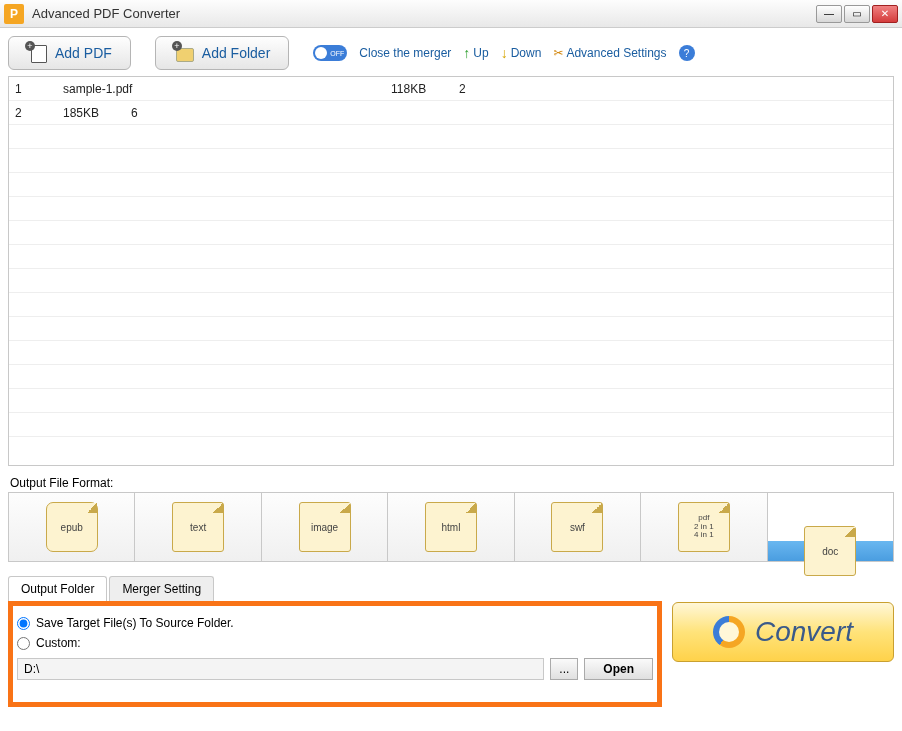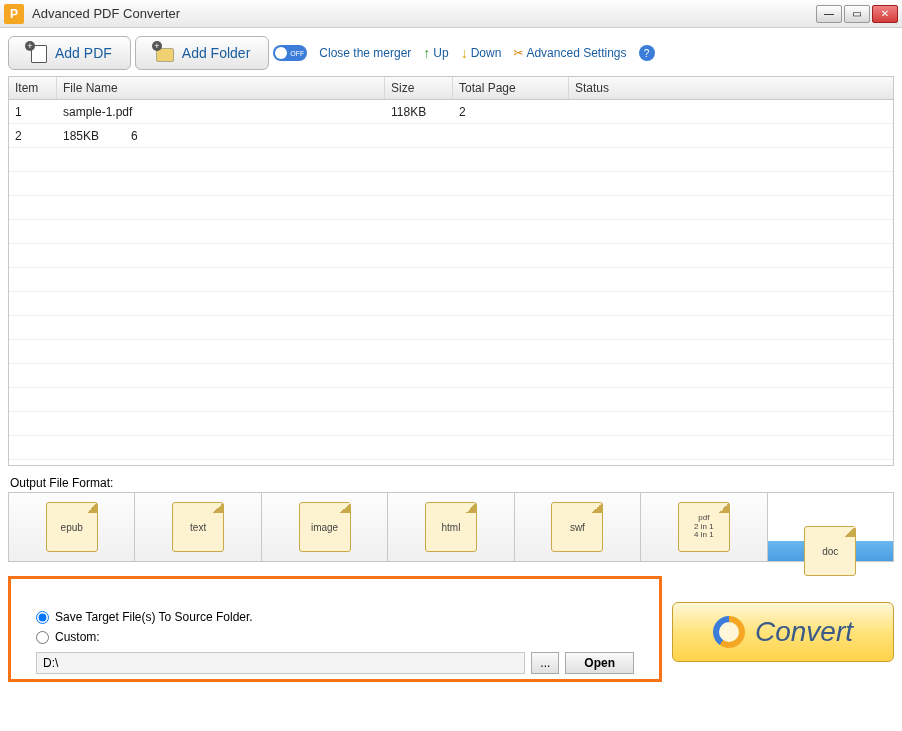--- a/index.html
+++ b/index.html
@@ -7,21 +7,21 @@
 
 .titlebar { height: 28px; background: linear-gradient(to bottom, #fdfdfd, #e8e8e8); border-bottom: 1px solid #ccc; display: flex; align-items: center; padding: 0 4px; }
 .titlebar .logo { width: 20px; height: 20px; background: #f5a623; border-radius: 2px; margin-right: 8px; display: flex; align-items: center; justify-content: center; color: #fff; font-weight: bold; font-size: 12px; }
 .titlebar .title { font-size: 13px; color: #333; }
 .titlebar .spacer { flex: 1; }
 .winbtn { width: 26px; height: 18px; border: 1px solid #999; background: linear-gradient(to bottom,#fff,#d8d8d8); margin-left: 2px; display: flex; align-items: center; justify-content: center; font-size: 10px; cursor: pointer; border-radius: 2px; }
 .winbtn.close { background: linear-gradient(to bottom,#f08080,#d43c3c); color: #fff; border-color: #a02020; }
 
 .content { padding: 8px; }
 
-.toolbar { display: flex; align-items: center; gap: 4px; margin-bottom: 6px; }
+.toolbar { display: flex; align-items: center; gap: 24px; margin-bottom: 6px; }
 .tbtn { display: flex; align-items: center; gap: 8px; height: 34px; padding: 0 18px; border: 1px solid #b5b5b5; border-radius: 6px; background: linear-gradient(to bottom,#fefefe,#e6e6e6); cursor: pointer; font-size: 14px; color: #1a5da0; }
 .tbtn .ticon { width: 20px; height: 18px; position: relative; }
 .ticon.pdf::before { content:""; position:absolute; width:14px; height:16px; border:1px solid #555; background:#fff; left:4px; top:1px; border-radius:1px;}
 .ticon.pdf::after { content:"+"; position:absolute; left:-2px; top:-3px; width:10px; height:10px; background:#555; color:#fff; border-radius:50%; font-size:9px; text-align:center; line-height:10px;}
 .ticon.folder::before { content:""; position:absolute; width:16px; height:12px; background:#f0d070; border:1px solid #aa8; left:2px; top:4px; border-radius:2px;}
 .ticon.folder::after { content:"+"; position:absolute; left:-2px; top:-3px; width:10px; height:10px; background:#555; color:#fff; border-radius:50%; font-size:9px; text-align:center; line-height:10px;}
 .ticon.create::before { content:""; position:absolute; width:14px; height:16px; border:1px solid #555; background:#fff; left:4px; top:1px; border-radius:1px;}
 .ticon.create::after { content:"✎"; position:absolute; left:-2px; top:-2px; font-size:10px; color:#555;}
 
 .toolbar .right { flex:1; display:flex; align-items:center; gap:12px; font-size:12px; }
@@ -51,21 +51,21 @@
 .fcell.sel { background:linear-gradient(to bottom,#69b7f0,#4a9de0);margin-top:48px; }
 .ficon { width:52px; height:50px; border:1px solid #c9a94a; background:#fdf3d0; border-radius:3px; position:relative; display:flex; align-items:center; justify-content:center; font-size:10px; color:#444; }
 .ficon::before { content:""; position:absolute; top:0; right:0; width:10px; height:10px; background:linear-gradient(135deg,#fdf3d0 50%, #c9a94a 50%); }
 .ficon.small { font-size:8px; line-height:1.1; text-align:center; }
 
 .bottom { display:flex; margin-top:14px; gap:10px; align-items:flex-start; }
 .tabs-area { flex:1; }
 .tabs { display:flex; font-size:12px; }
 .tab { padding:5px 12px; border:1px solid #c8c8c8; border-bottom:none; background:#eee; cursor:pointer; border-radius:3px 3px 0 0; margin-right:2px;}
 .tab.active { background:#fff; }
-.tab-panel { border:3px solid #f97316; padding:25px; font-size:12px; height:106px; background:#fff;}
+.tab-panel { border:5px solid #f97316; padding:4px; font-size:12px; height:106px; background:#fff;}
 .radio-row { display:flex; align-items:center; gap:6px; margin:6px 0; }
 .radio-row input[type=radio]{ margin:0; }
 .path-row { display:flex; gap:6px; align-items:center; margin-top:8px;}
 .path-row input[type=text]{ flex:1; height:22px; border:1px solid #c8c8c8; background:#f4f4f4; padding:0 6px; font-size:12px;}
 .browse-btn, .open-btn { height:22px; border:1px solid #aaa; background:linear-gradient(to bottom,#fafafa,#e0e0e0); padding:0 8px; font-size:12px; cursor:pointer;}
 .open-btn { padding:0 18px;font-weight:bold; }
 
 .convert-btn { width:222px; height:60px; margin-top:26px; border:1px solid #c9a030; border-radius:6px; background:linear-gradient(to bottom,#fff7d8,#ffe37a,#ffd24a); display:flex; align-items:center; justify-content:center; gap:10px; cursor:pointer; font-size:28px; color:#3a5a8a; font-style:italic; font-weight:500;}
 .convert-ico { width:32px; height:32px; border-radius:50%; background: conic-gradient(#f5a623 0 60%, #3b7dd8 60% 100%); position:relative;}
 .convert-ico::after{content:""; position:absolute; inset:6px; background:#fff7d8; border-radius:50%;}
@@ -108,27 +108,20 @@
         </span>
     <span class="link">
           <span class="gear">✂</span>
           <span>Advanced Settings</span>
         </span>
     <span class="help-icon">?</span>
   </div>
 </div>
 
 <div class="grid">
-  <div class="ghead">
-    <div class="col-item">Item</div>
-    <div class="col-file">File Name</div>
-    <div class="col-size">Size</div>
-    <div class="col-total">Total Page</div>
-    <div class="col-status">Status</div>
-  </div>
   <div class="gbody" id="gbody">
         <div class="grow">
           <div class="col-item">1</div>
           <div class="col-file">sample-1.pdf</div>
           <div class="col-size">118KB</div>
           <div class="col-total">2</div>
           <div class="col-status"></div>
         </div>
         <div class="grow">
           <div class="col-item">2</div>
@@ -226,21 +219,21 @@
           <div class="col-size"></div>
           <div class="col-total"></div>
           <div class="col-status"></div>
         </div>
       </div>
 </div>
 
 <div class="outlabel">Output File Format:</div>
 <div class="formats" id="formats">
       <div class="fcell">
-        <div class="ficon" style="white-space: pre;">epub</div>
+        <div class="ficon" style="white-space: pre; border-radius: 7px;">epub</div>
       </div>
       <div class="fcell">
         <div class="ficon" style="white-space: pre;">text</div>
       </div>
       <div class="fcell">
         <div class="ficon" style="white-space: pre;">image</div>
       </div>
       <div class="fcell">
         <div class="ficon" style="white-space: pre;">html</div>
       </div>
@@ -252,20 +245,24 @@
 2 in 1
 4 in 1</div>
       </div>
       <div class="fcell sel">
         <div class="ficon" style="white-space: pre;">doc</div>
       </div>
     </div>
 
 <div class="bottom">
   <div class="tabs-area">
+    <div class="tabs">
+      <div class="tab active">Output Folder</div>
+      <div class="tab">Merger Setting</div>
+    </div>
     <div class="tab-panel">
       <div class="radio-row">
         <input type="radio" name="of" checked="" style="">
         <span>Save Target File(s) To Source Folder.</span>
       </div>
       <div class="radio-row">
         <input type="radio" name="of" style="">
         <span>Custom:</span>
       </div>
       <div class="path-row">

